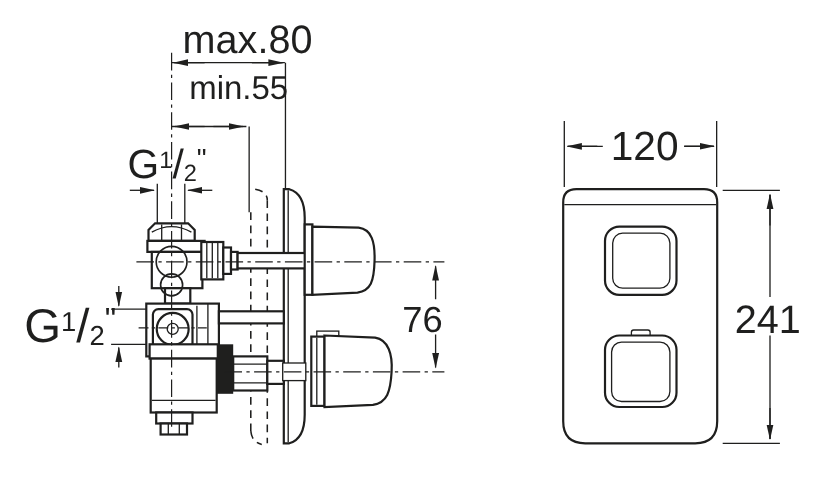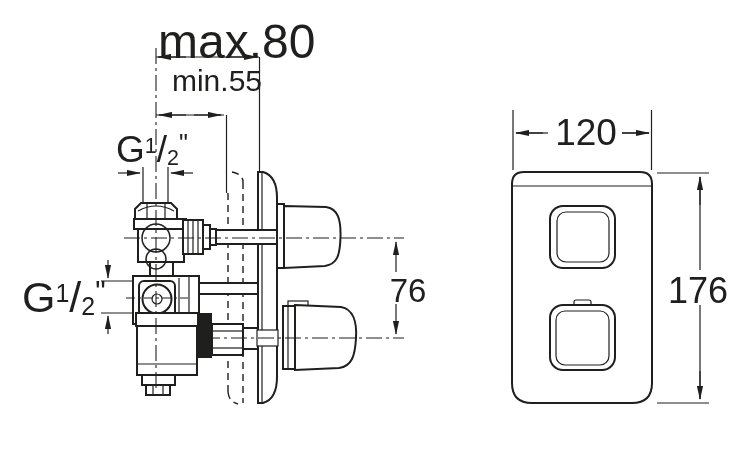--- a/index.html
+++ b/index.html
@@ -173,31 +173,31 @@
   <g>
     <line class="dim" x1="657" y1="173" x2="709" y2="173"></line>
     <line class="dim" x1="657" y1="403" x2="709" y2="403"></line>
     <line class="dim" x1="700" y1="177" x2="700" y2="270"></line>
     <line class="dim" x1="700" y1="305" x2="700" y2="399"></line>
     <line class="arr" x1="700" y1="205" x2="700" y2="177"></line>
     <line class="arr" x1="700" y1="371" x2="700" y2="399"></line>
   </g>
 </svg>
 
-  <div class="lbl ctr" style="left:158px;top:18px;width:134px;font-size:48px;">max.80</div>
+  <div class="lbl ctr" style="left:158px;top:18px;width:134px;font-size:36px;">max.80</div>
 
   <div class="lbl ctr" style="left:152px;top:66px;width:130px;font-size:30px;">min.55</div>
 
   <div class="lbl" style="left:116px;top:131px;font-size:37px;">
     <span>G</span><span class="sup">1</span><span>/</span><span class="sub">2</span><span class="pp">"</span>
   </div>
 
   <div class="lbl" style="left:22px;top:276px;font-size:43px;">
     <span>G</span><span class="sup">1</span><span>/</span><span class="sub">2</span><span class="pp">"</span>
   </div>
 
-  <div class="lbl ctr" style="left:382px;top:274px;width:52px;font-size:33px;">76</div>
+  <div class="lbl ctr" style="left:358px;top:274px;width:52px;font-size:33px;">76</div>
 
   <div class="lbl ctr" style="left:544px;top:114px;width:84px;font-size:37px;">120</div>
 
-  <div class="lbl ctr" style="left:667px;top:273px;width:62px;font-size:36px;">176</div>
+  <div class="lbl ctr" style="left:667px;top:273px;width:62px;font-size:36px;">241</div>
 
 </div>
 
 </body></html>

